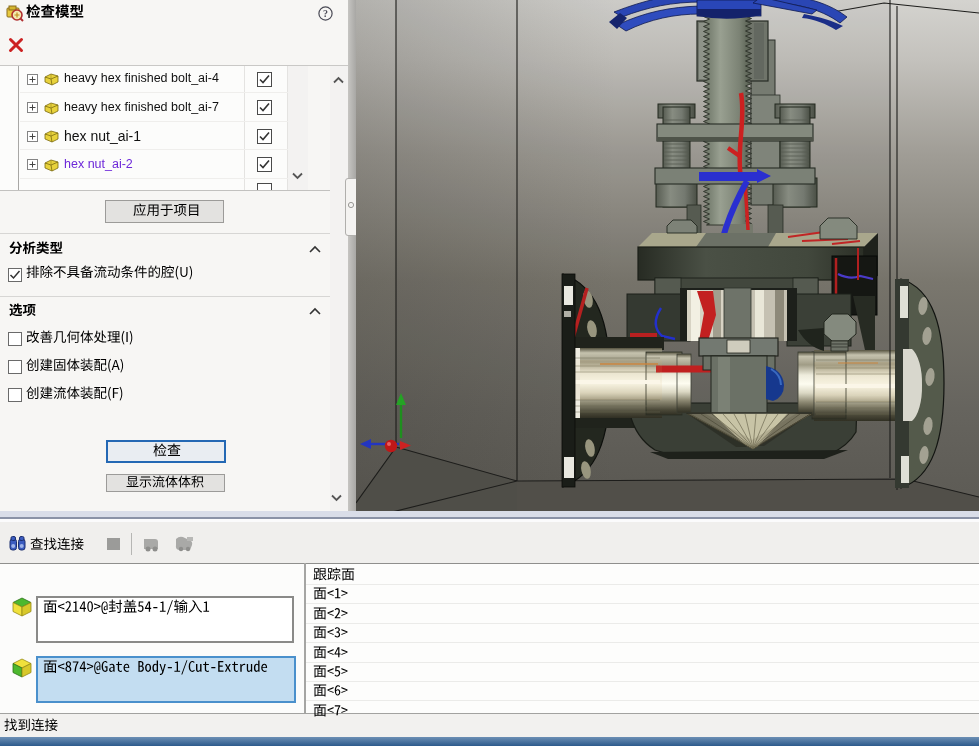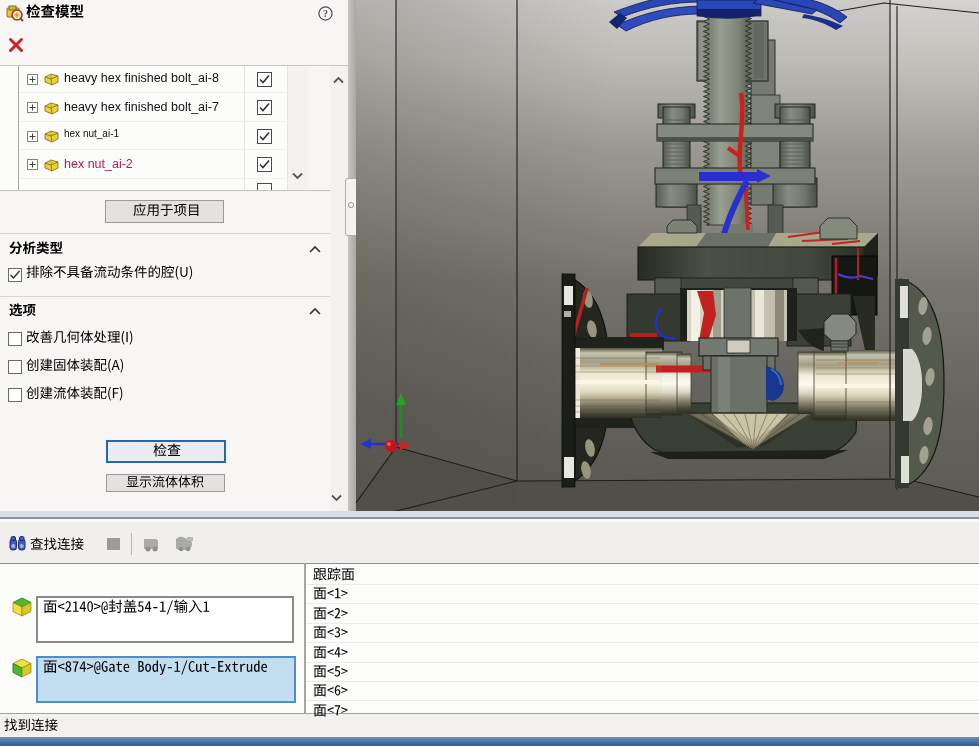--- a/index.html
+++ b/index.html
@@ -32,21 +32,21 @@
 <div class="abs" style="left:20px;top:92px;width:268px;height:1px;background:#efeeec;"></div>
 <svg class="abs" style="left:27px;top:74px" width="11" height="11" viewBox="0 0 11 11">
 <rect x="0.5" y="0.5" width="10" height="10" fill="#fff" stroke="#848484"></rect>
 <path d="M2.5 5.5 h6 M5.5 2.5 v6" stroke="#444" stroke-width="1"></path>
       </svg>
 <svg class="abs" style="left:43px;top:71px" width="17" height="16" viewBox="0 0 17 16">
 <path d="M2 6 L8 3 L15 5 L15 11 L9 14 L2 11 Z" fill="#e8d23c" stroke="#7a6a10" stroke-width="0.8"></path>
 <path d="M2 6 L8 8 L15 5 M8 8 L9 14" fill="none" stroke="#7a6a10" stroke-width="0.8"></path>
 <path d="M8 3 L8 8" stroke="#9a8a20" stroke-width="0.6"></path>
 </svg>
-<div class="abs" style="left:64px;top:71px;font-size:12.5px;color:#111;white-space:nowrap">heavy hex finished bolt_ai-8</div>
+<div class="abs" style="left:64px;top:71px;font-size:12.5px;color:#111;white-space:nowrap">heavy hex finished bolt_ai-4</div>
 <svg class="abs" style="left:257px;top:72px" width="15" height="15" viewBox="0 0 15 15">
 <rect x="0.5" y="0.5" width="14" height="14" fill="#fff" stroke="#4a4a4a"></rect>
 <path d="M3 7.5 L6 10.5 L12 3.5" fill="none" stroke="#333" stroke-width="1.6"></path>
       </svg>
 <div class="abs" style="left:20px;top:121px;width:268px;height:1px;background:#efeeec;"></div>
 <svg class="abs" style="left:27px;top:102px" width="11" height="11" viewBox="0 0 11 11">
 <rect x="0.5" y="0.5" width="10" height="10" fill="#fff" stroke="#848484"></rect>
 <path d="M2.5 5.5 h6 M5.5 2.5 v6" stroke="#444" stroke-width="1"></path>
       </svg>
 <svg class="abs" style="left:43px;top:100px" width="17" height="16" viewBox="0 0 17 16">
@@ -62,36 +62,36 @@
 <div class="abs" style="left:20px;top:149px;width:268px;height:1px;background:#efeeec;"></div>
 <svg class="abs" style="left:27px;top:131px" width="11" height="11" viewBox="0 0 11 11">
 <rect x="0.5" y="0.5" width="10" height="10" fill="#fff" stroke="#848484"></rect>
 <path d="M2.5 5.5 h6 M5.5 2.5 v6" stroke="#444" stroke-width="1"></path>
       </svg>
 <svg class="abs" style="left:43px;top:128px" width="17" height="16" viewBox="0 0 17 16">
 <path d="M2 6 L8 3 L15 5 L15 11 L9 14 L2 11 Z" fill="#e8d23c" stroke="#7a6a10" stroke-width="0.8"></path>
 <path d="M2 6 L8 8 L15 5 M8 8 L9 14" fill="none" stroke="#7a6a10" stroke-width="0.8"></path>
 <path d="M8 3 L8 8" stroke="#9a8a20" stroke-width="0.6"></path>
 </svg>
-<div class="abs" style="left:64px;top:128px;font-size:10px;color:#111;white-space:nowrap">hex nut_ai-1</div>
+<div class="abs" style="left:64px;top:128px;font-size:14px;color:#111;white-space:nowrap">hex nut_ai-1</div>
 <svg class="abs" style="left:257px;top:129px" width="15" height="15" viewBox="0 0 15 15">
 <rect x="0.5" y="0.5" width="14" height="14" fill="#fff" stroke="#4a4a4a"></rect>
 <path d="M3 7.5 L6 10.5 L12 3.5" fill="none" stroke="#333" stroke-width="1.6"></path>
       </svg>
 <div class="abs" style="left:20px;top:178px;width:268px;height:1px;background:#efeeec;"></div>
 <svg class="abs" style="left:27px;top:159px" width="11" height="11" viewBox="0 0 11 11">
 <rect x="0.5" y="0.5" width="10" height="10" fill="#fff" stroke="#848484"></rect>
 <path d="M2.5 5.5 h6 M5.5 2.5 v6" stroke="#444" stroke-width="1"></path>
       </svg>
 <svg class="abs" style="left:43px;top:157px" width="17" height="16" viewBox="0 0 17 16">
 <path d="M2 6 L8 3 L15 5 L15 11 L9 14 L2 11 Z" fill="#e8d23c" stroke="#7a6a10" stroke-width="0.8"></path>
 <path d="M2 6 L8 8 L15 5 M8 8 L9 14" fill="none" stroke="#7a6a10" stroke-width="0.8"></path>
 <path d="M8 3 L8 8" stroke="#9a8a20" stroke-width="0.6"></path>
 </svg>
-<div class="abs" style="left:64px;top:157px;font-size:12.5px;color:#be185d;white-space:nowrap">hex nut_ai-2</div>
+<div class="abs" style="left:64px;top:157px;font-size:12.5px;color:#6d28d9;white-space:nowrap">hex nut_ai-2</div>
 <svg class="abs" style="left:257px;top:157px" width="15" height="15" viewBox="0 0 15 15">
 <rect x="0.5" y="0.5" width="14" height="14" fill="#fff" stroke="#4a4a4a"></rect>
 <path d="M3 7.5 L6 10.5 L12 3.5" fill="none" stroke="#333" stroke-width="1.6"></path>
       </svg>
 <svg class="abs" style="left:257px;top:183px" width="15" height="7" viewBox="0 0 15 7">
 <rect x="0.5" y="0.5" width="14" height="10" fill="#fff" stroke="#4a4a4a"></rect>
       </svg>
 <div class="abs" style="left:288px;top:66px;width:20px;height:124px;background:#f3f2f1;"></div>
 <svg class="abs" style="left:291px;top:171px" width="13" height="10" viewBox="0 0 13 10">
 <path d="M2 2.5 L6.5 7 L11 2.5" fill="none" stroke="#555" stroke-width="1.8"></path>

